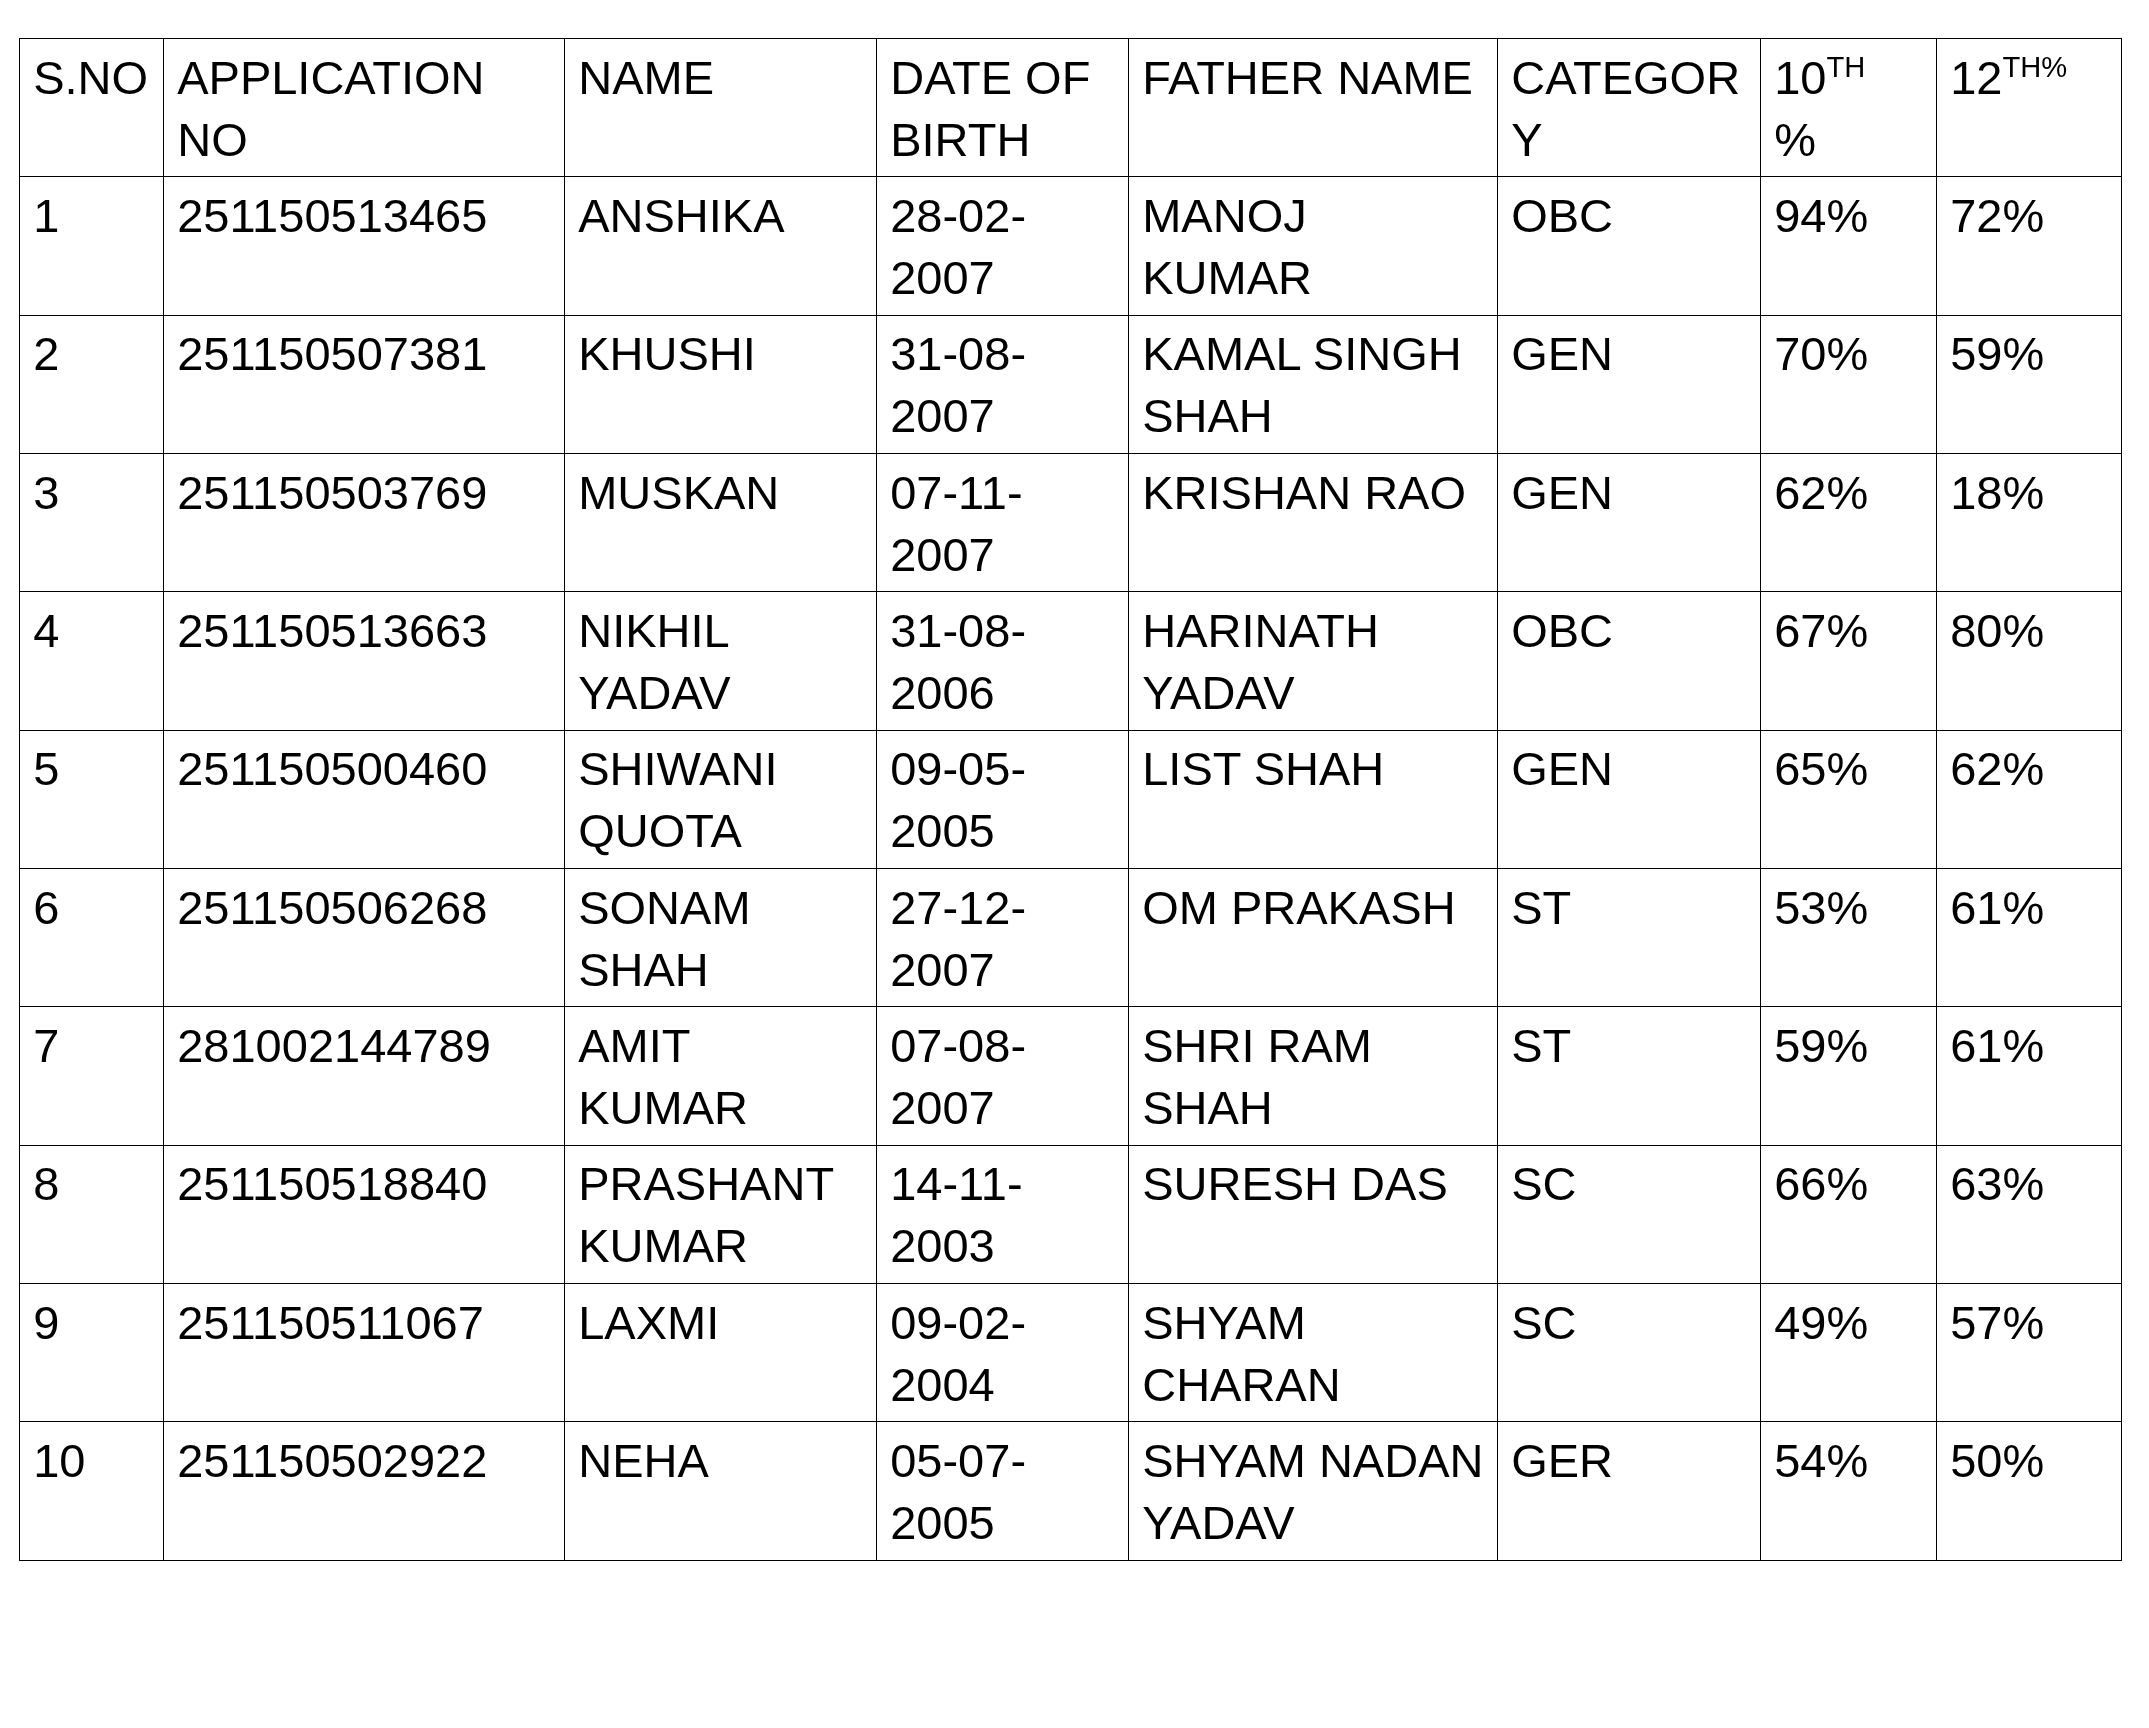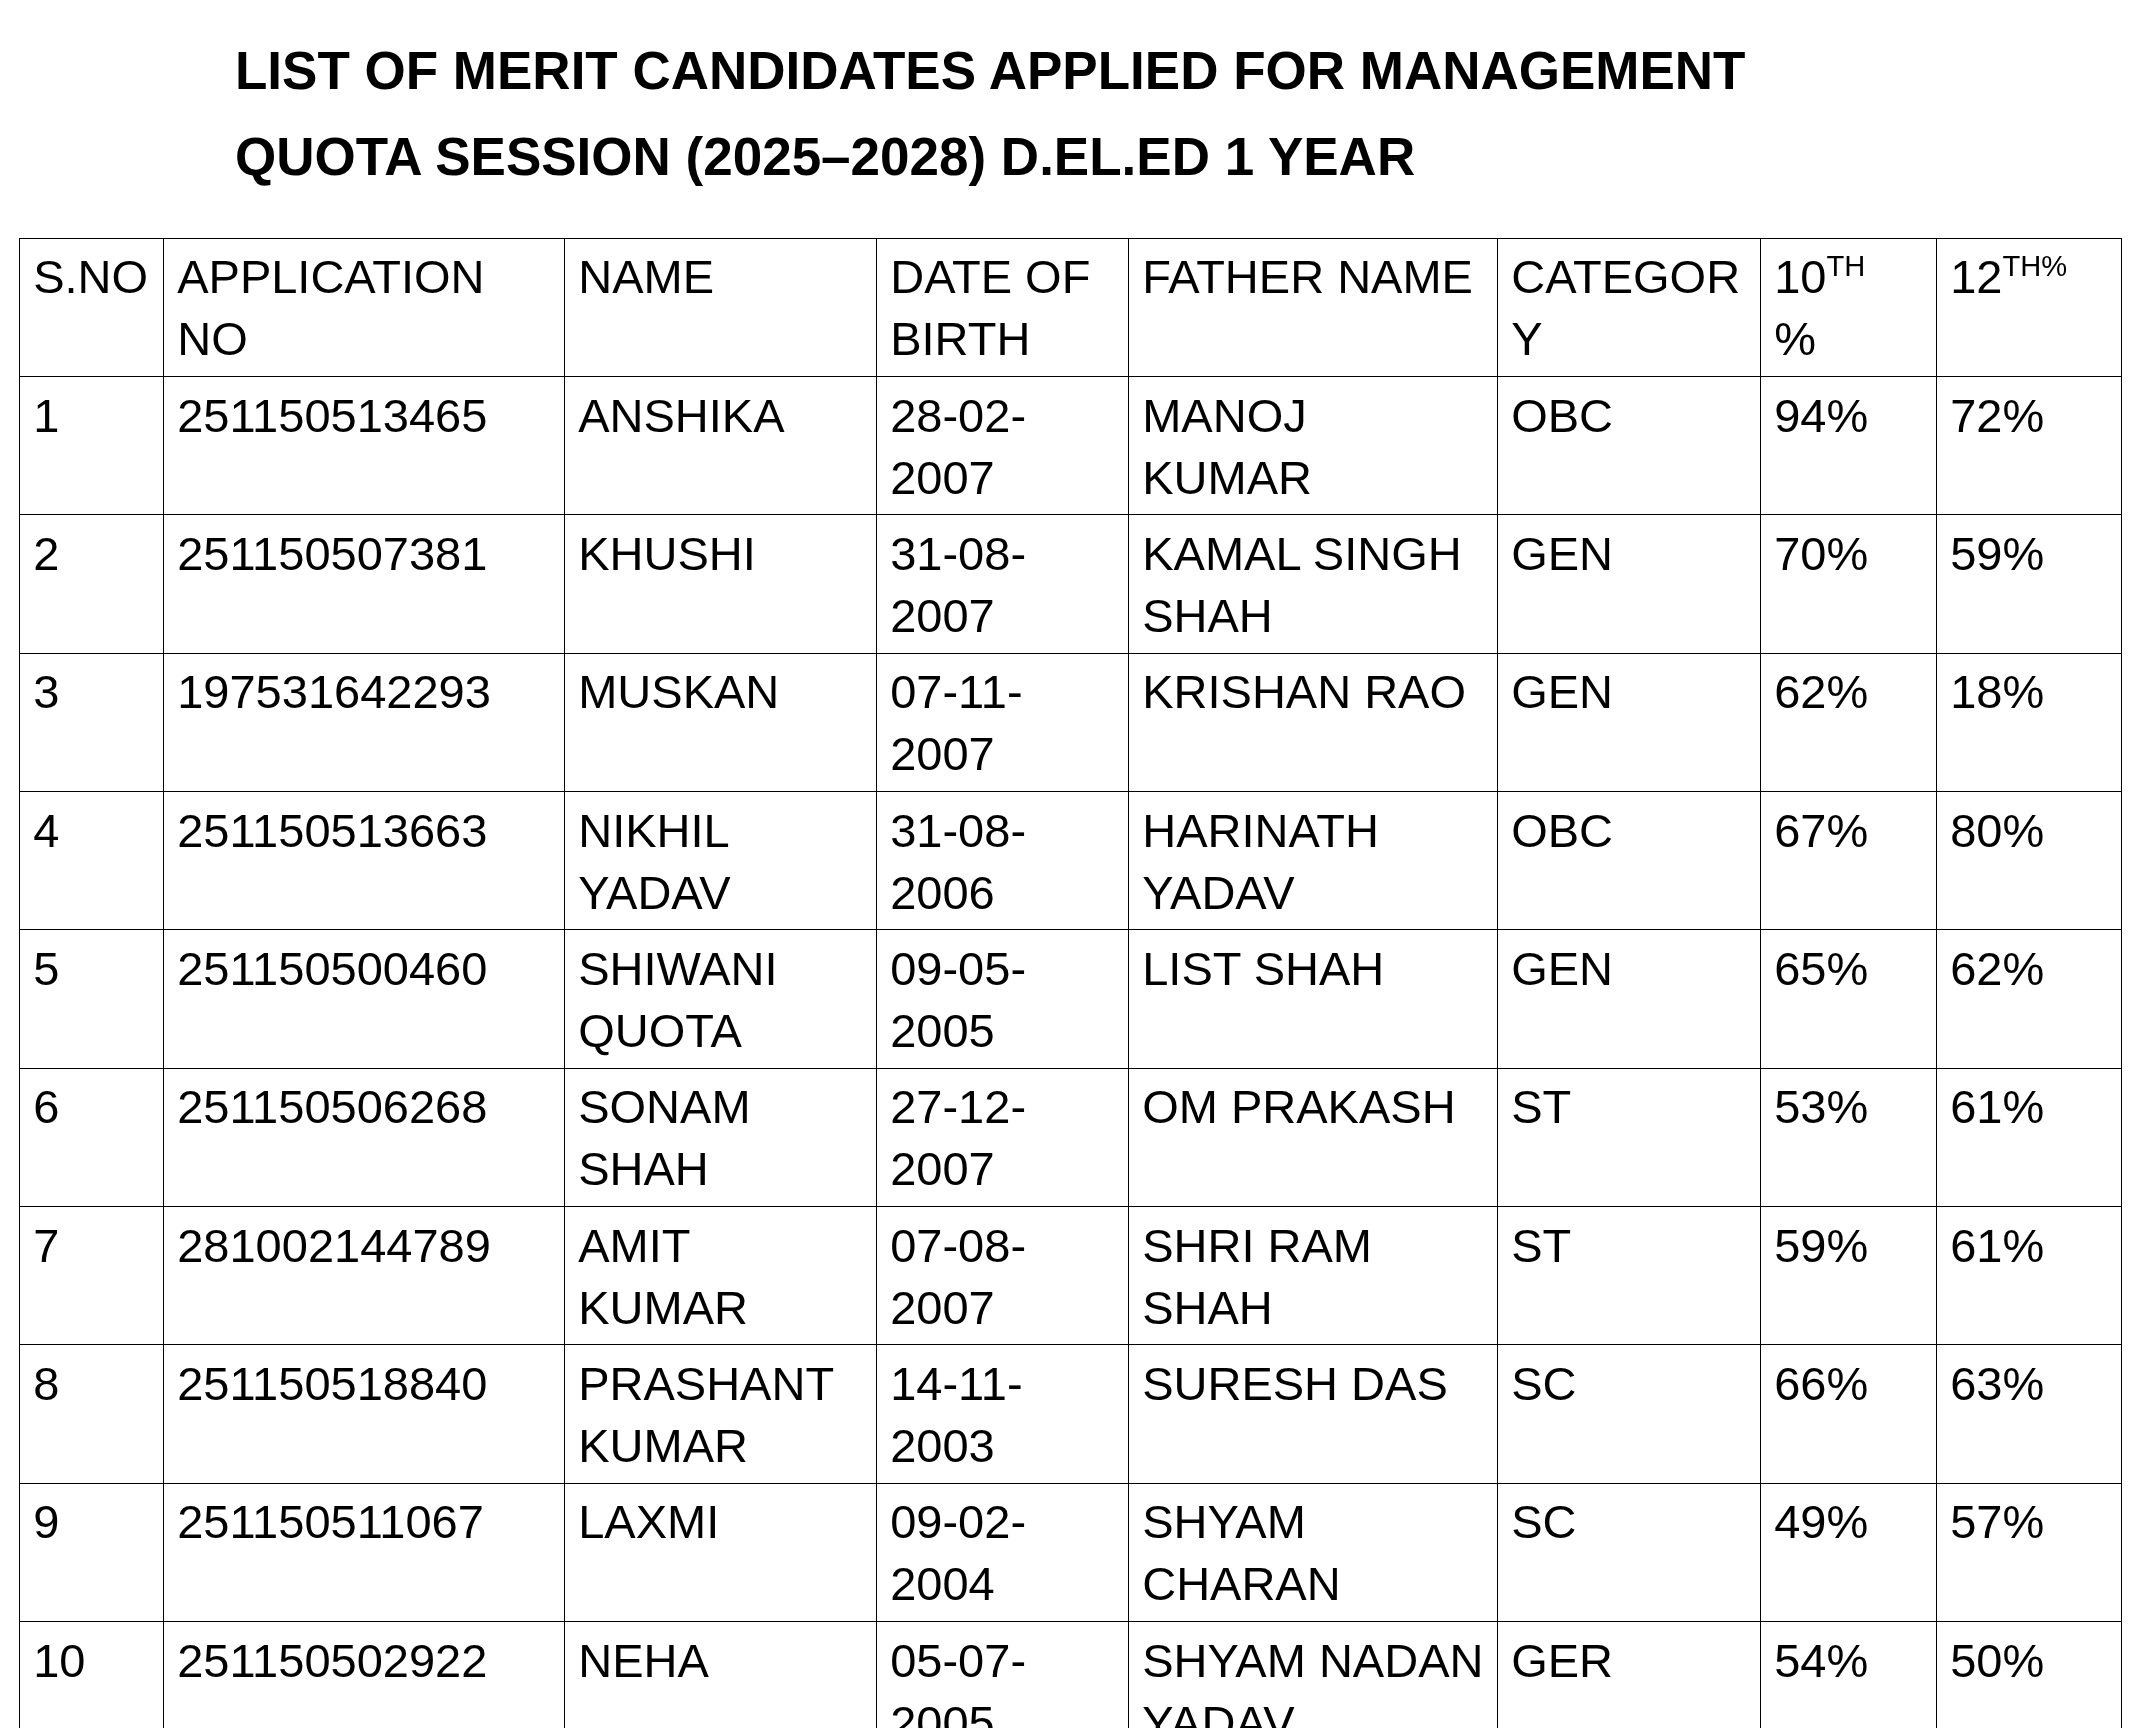--- a/index.html
+++ b/index.html
@@ -31,24 +31,20 @@
   .merit thead tr{height:119px;}
   .merit tbody tr{height:132px;}
   .merit sup{font-size:0.62em;line-height:0;vertical-align:super;}
   .pct-block{display:block;}
 </style>
 </head>
 <body>
 
 <div class="page">
 
-  <h1 class="doc-title">
-    <span class="title-line">LIST OF MERIT CANDIDATES APPLIED FOR MANAGEMENT</span>
-    <span class="title-line">QUOTA SESSION (2025–2028) D.EL.ED 1 YEAR</span>
-  </h1>
 
   <table class="merit">
     <colgroup>
       <col class="c-sno">
       <col class="c-application_no">
       <col class="c-name">
       <col class="c-dob">
       <col class="c-father_name">
       <col class="c-category">
       <col class="c-tenth">
@@ -82,21 +78,21 @@
           <td class="col-application_no">251150507381</td>
           <td class="col-name">KHUSHI</td>
           <td class="col-dob">31-08-2007</td>
           <td class="col-father_name">KAMAL SINGH SHAH</td>
           <td class="col-category">GEN</td>
           <td class="col-tenth">70%</td>
           <td class="col-twelfth">59%</td>
         </tr>
         <tr>
           <td class="col-sno">3</td>
-          <td class="col-application_no">197531642293</td>
+          <td class="col-application_no">251150503769</td>
           <td class="col-name">MUSKAN</td>
           <td class="col-dob">07-11-2007</td>
           <td class="col-father_name">KRISHAN RAO</td>
           <td class="col-category">GEN</td>
           <td class="col-tenth">62%</td>
           <td class="col-twelfth">18%</td>
         </tr>
         <tr>
           <td class="col-sno">4</td>
           <td class="col-application_no">251150513663</td>

